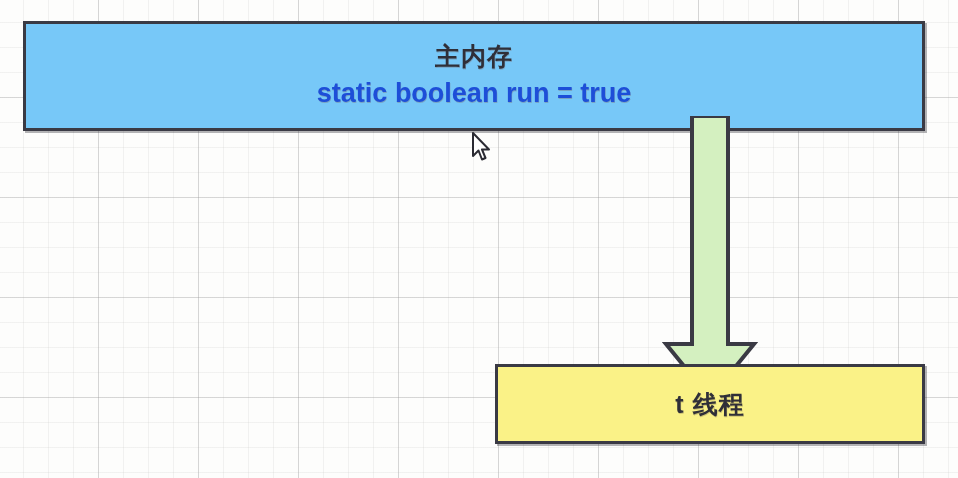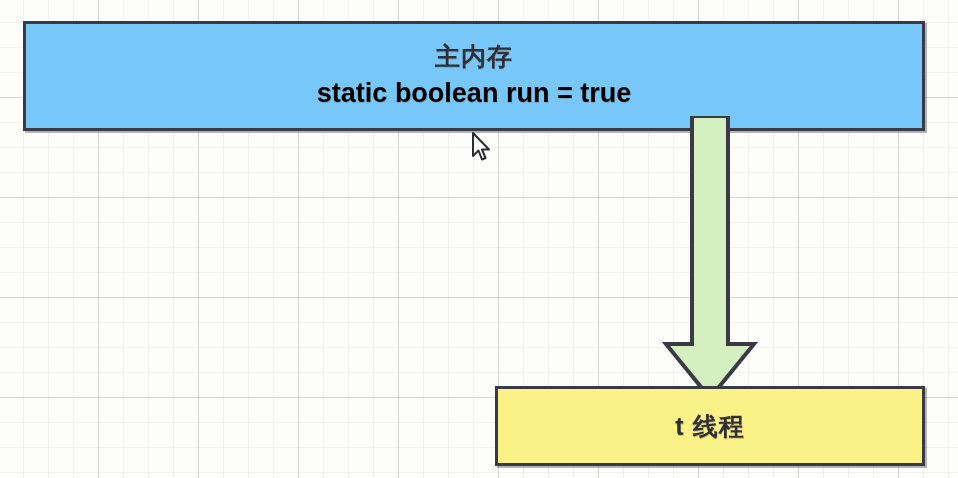--- a/index.html
+++ b/index.html
@@ -51,39 +51,39 @@
   #main-thread-box {
     left: 23px;
     top: 370px;
     width: 432px;
     height: 97px;
     background: #faf287;
   }
 
   #t-thread-box {
     left: 495px;
-    top: 386px;
+    top: 364px;
     width: 430px;
     height: 80px;
     background: #faf287;
   }
 
   .node-title {
     font-size: 25px;
     font-weight: bold;
     color: #2f2f38;
     letter-spacing: 1px;
     line-height: 1.25;
     text-shadow: 0.5px 0.5px 0 rgba(120,120,130,0.45);
   }
 
   .node-sub {
     font-size: 27px;
     font-weight: bold;
-    color: #000000;
+    color: #1d4ed8;
     line-height: 1.3;
     margin-top: 4px;
     text-shadow: 0.5px 0.5px 0 rgba(120,120,130,0.45);
   }
 
   .thread-label {
     font-size: 25px;
     font-weight: bold;
     color: #2f2f38;
     letter-spacing: 1px;

